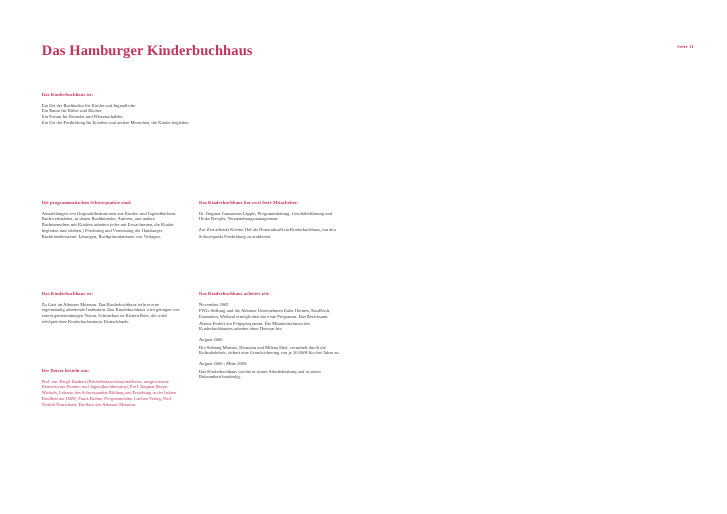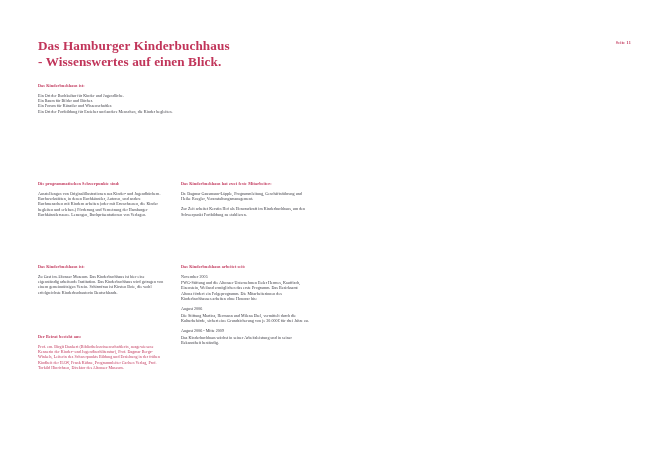--- a/index.html
+++ b/index.html
@@ -85,21 +85,20 @@
 </style>
 </head>
 <body>
 
 <div class="spread">
 
   <div class="page page-left">
 
     <div class="title">
       <span class="line">Das Hamburger Kinderbuchhaus</span>
-      <span class="line">- Wissenswertes auf einen Blick.</span>
     </div>
 
     <div class="blk" id="intro-block">
       <p class="sec-head">Das Kinderbuchhaus ist:</p>
       <p class="body lines">
         <span class="ln">Ein Ort der Buchkultur für Kinder und Jugendliche.</span>
         <span class="ln">Ein Raum für Bilder und Bücher.</span>
         <span class="ln">Ein Forum für Künstler und Wissenschaftler.</span>
         <span class="ln">Ein Ort der Fortbildung für Erzieher und andere Menschen, die Kinder begleiten.</span>
       </p>

